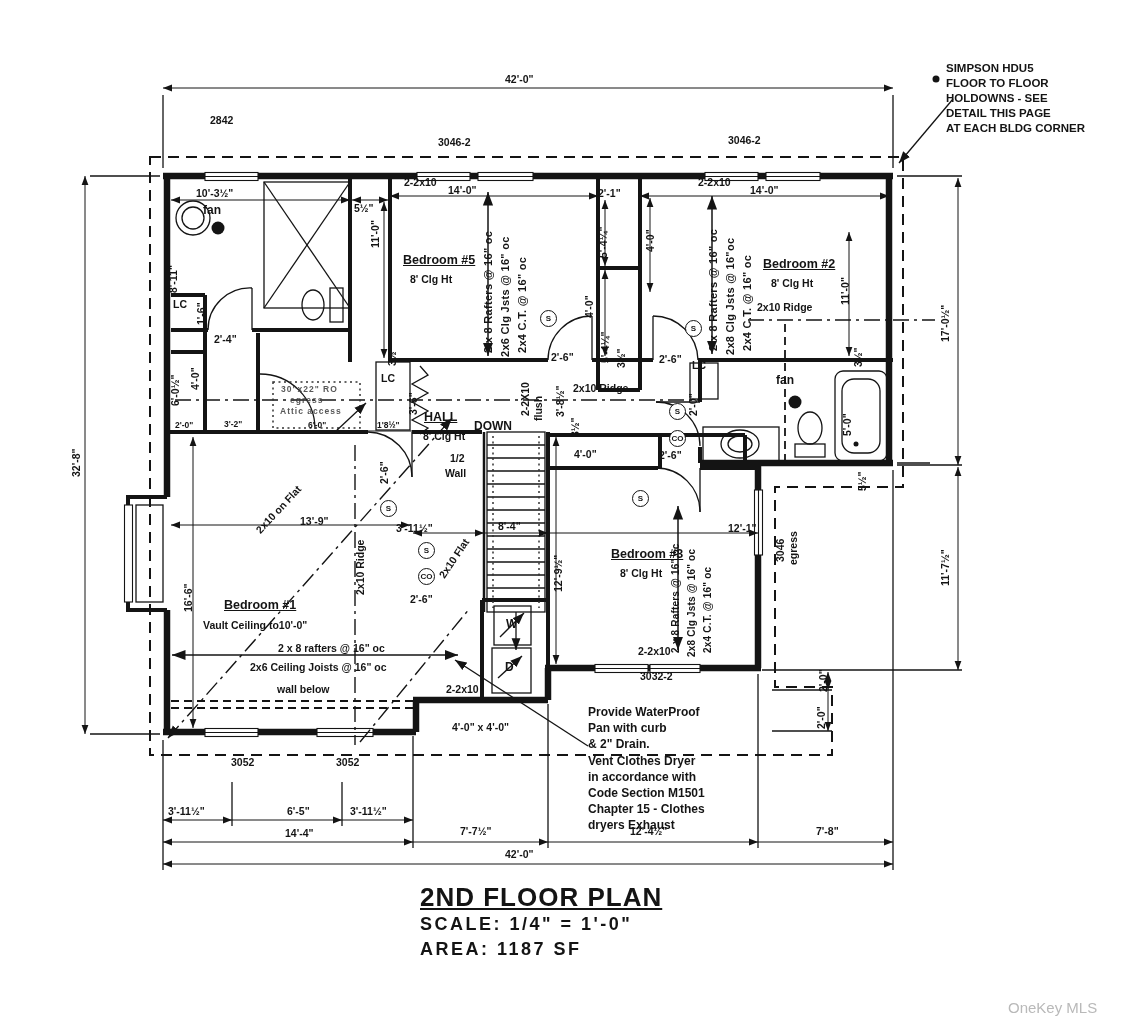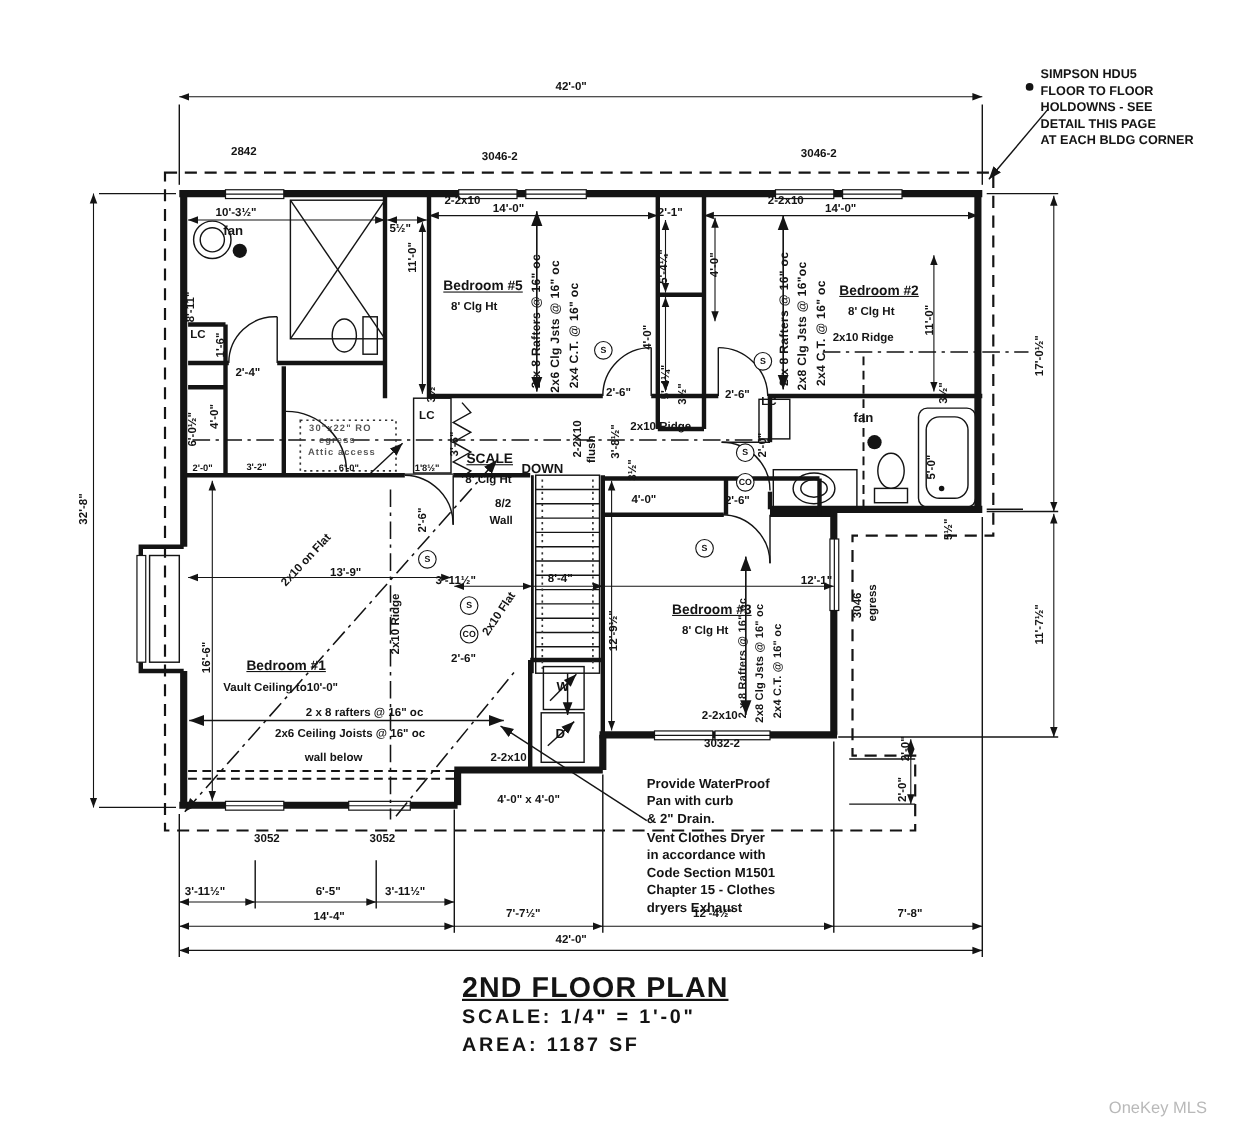--- a/index.html
+++ b/index.html
@@ -246,21 +246,21 @@
     <line class="d" x1="171" y1="431" x2="412" y2="431"></line>
     <line class="t" x1="772" y1="690" x2="832" y2="690"></line>
     <line class="t" x1="772" y1="731" x2="832" y2="731"></line>
     <line class="d" x1="828" y1="672" x2="828" y2="690" marker-start="url(#ar)" marker-end="url(#ar)"></line>
     <line class="d" x1="828" y1="690" x2="828" y2="731" marker-end="url(#ar)"></line>
     <line class="t" x1="897" y1="463" x2="930" y2="463"></line>
   </g>
 </svg>
 
 <span class="lbl" style="left:505px;top:74px">42'-0"</span>
-<span class="lbl" style="left:210px;top:133px">2842</span>
+<span class="lbl" style="left:210px;top:115px">2842</span>
 <span class="lbl" style="left:438px;top:137px">3046-2</span>
 <span class="lbl" style="left:728px;top:135px">3046-2</span>
 <span class="lbl note" style="left:946px;top:63px">SIMPSON HDU5</span>
 <span class="lbl note" style="left:946px;top:78px">FLOOR TO FLOOR</span>
 <span class="lbl note" style="left:946px;top:93px">HOLDOWNS - SEE</span>
 <span class="lbl note" style="left:946px;top:108px">DETAIL THIS PAGE</span>
 <span class="lbl note" style="left:946px;top:123px">AT EACH BLDG CORNER</span>
 <span class="lbl" style="left:404px;top:177px">2-2x10</span>
 <span class="lbl" style="left:448px;top:185px">14'-0"</span>
 <span class="lbl" style="left:698px;top:177px">2-2x10</span>
@@ -273,24 +273,24 @@
 <span class="lbl room" style="left:403px;top:254px">Bedroom #5</span>
 <span class="lbl" style="left:410px;top:274px">8' Clg Ht</span>
 <span class="lbl room" style="left:763px;top:258px">Bedroom #2</span>
 <span class="lbl" style="left:771px;top:278px">8' Clg Ht</span>
 <span class="lbl" style="left:757px;top:302px">2x10 Ridge</span>
 <span class="lbl" style="left:173px;top:299px">LC</span>
 <span class="lbl" style="left:214px;top:334px">2'-4"</span>
 <span class="lbl" style="left:551px;top:352px">2'-6"</span>
 <span class="lbl" style="left:659px;top:354px">2'-6"</span>
 
-<span class="lbl room" style="left:424px;top:411px">SCALE</span>
+<span class="lbl room" style="left:424px;top:411px">HALL</span>
 <span class="lbl" style="left:423px;top:431px">8' Clg Ht</span>
 <span class="lbl s12" style="left:474px;top:420px">DOWN</span>
-<span class="lbl" style="left:450px;top:453px">8/2</span>
+<span class="lbl" style="left:450px;top:453px">1/2</span>
 <span class="lbl" style="left:445px;top:468px">Wall</span>
 <span class="lbl" style="left:574px;top:449px">4'-0"</span>
 <span class="lbl" style="left:659px;top:450px">2'-6"</span>
 <span class="lbl" style="left:573px;top:383px">2x10 Ridge</span>
 <span class="lbl s12" style="left:776px;top:374px">fan</span>
 <span class="lbl" style="left:381px;top:373px">LC</span>
 <span class="lbl" style="left:692px;top:360px">LC</span>
 <span class="lbl dotted" style="left:281px;top:385px">30"x22" RO</span>
 <span class="lbl dotted" style="left:290px;top:396px">egress</span>
 <span class="lbl dotted" style="left:280px;top:407px">Attic access</span>

